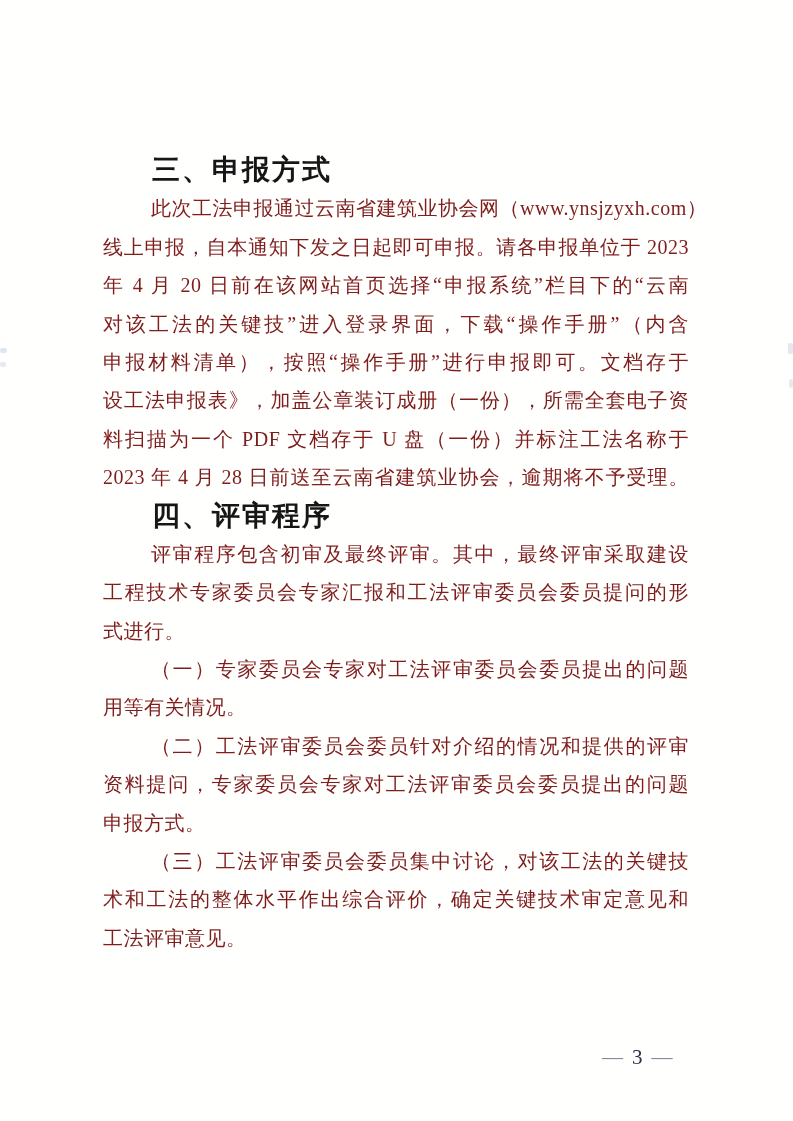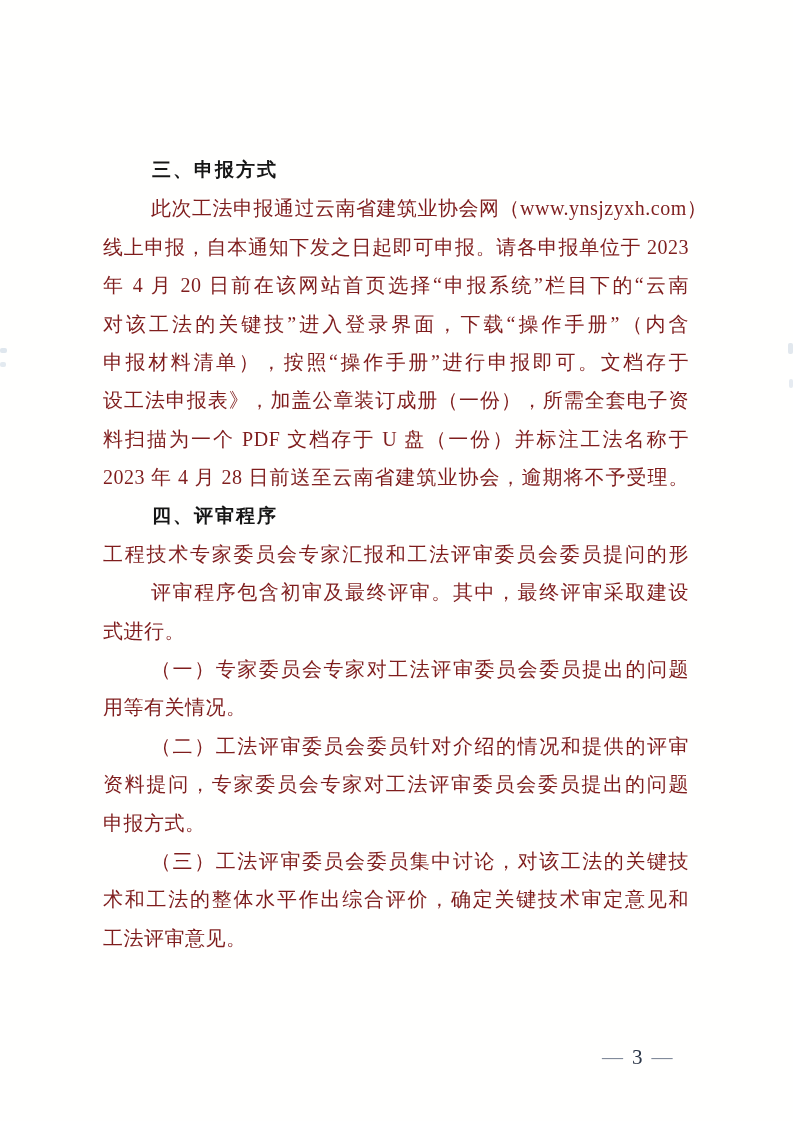--- a/index.html
+++ b/index.html
@@ -41,21 +41,21 @@
   .indent {
     text-indent: 48px;
   }
   .heading {
     height: 38.4px;
     line-height: 38.4px;
     margin: 0;
     padding-left: 49px;
     font-family: "Liberation Sans", "DejaVu Sans", sans-serif;
     font-weight: 700;
-    font-size: 19px;
+    font-size: 28px;
     color: #161616;
     letter-spacing: 2px;
     white-space: nowrap;
   }
   .page-footer {
     position: absolute;
     top: 1042px;
     left: 593px;
     height: 30px;
     line-height: 30px;
@@ -101,22 +101,22 @@
         <div class="t-line fill">申报材料清单），按照“操作手册”进行申报即可。文档存于</div>
         <div class="t-line fill">设工法申报表》，加盖公章装订成册（一份），所需全套电子资</div>
         <div class="t-line fill">料扫描为一个 PDF 文档存于 U 盘（一份）并标注工法名称于</div>
         <div class="t-line fill">2023 年 4 月 28 日前送至云南省建筑业协会，逾期将不予受理。</div>
       </div>
     </section>
 
     <section>
       <h2 class="heading">四、评审程序</h2>
       <div>
+        <div class="t-line fill indent">评审程序包含初审及最终评审。其中，最终评审采取建设</div>
         <div class="t-line fill">工程技术专家委员会专家汇报和工法评审委员会委员提问的形</div>
-        <div class="t-line fill indent">评审程序包含初审及最终评审。其中，最终评审采取建设</div>
         <div class="t-line">式进行。</div>
       </div>
       <div>
         <div class="t-line fill indent">（一）专家委员会专家对工法评审委员会委员提出的问题</div>
         <div class="t-line">用等有关情况。</div>
       </div>
       <div>
         <div class="t-line fill indent">（二）工法评审委员会委员针对介绍的情况和提供的评审</div>
         <div class="t-line fill">资料提问，专家委员会专家对工法评审委员会委员提出的问题</div>
         <div class="t-line">申报方式。</div>

